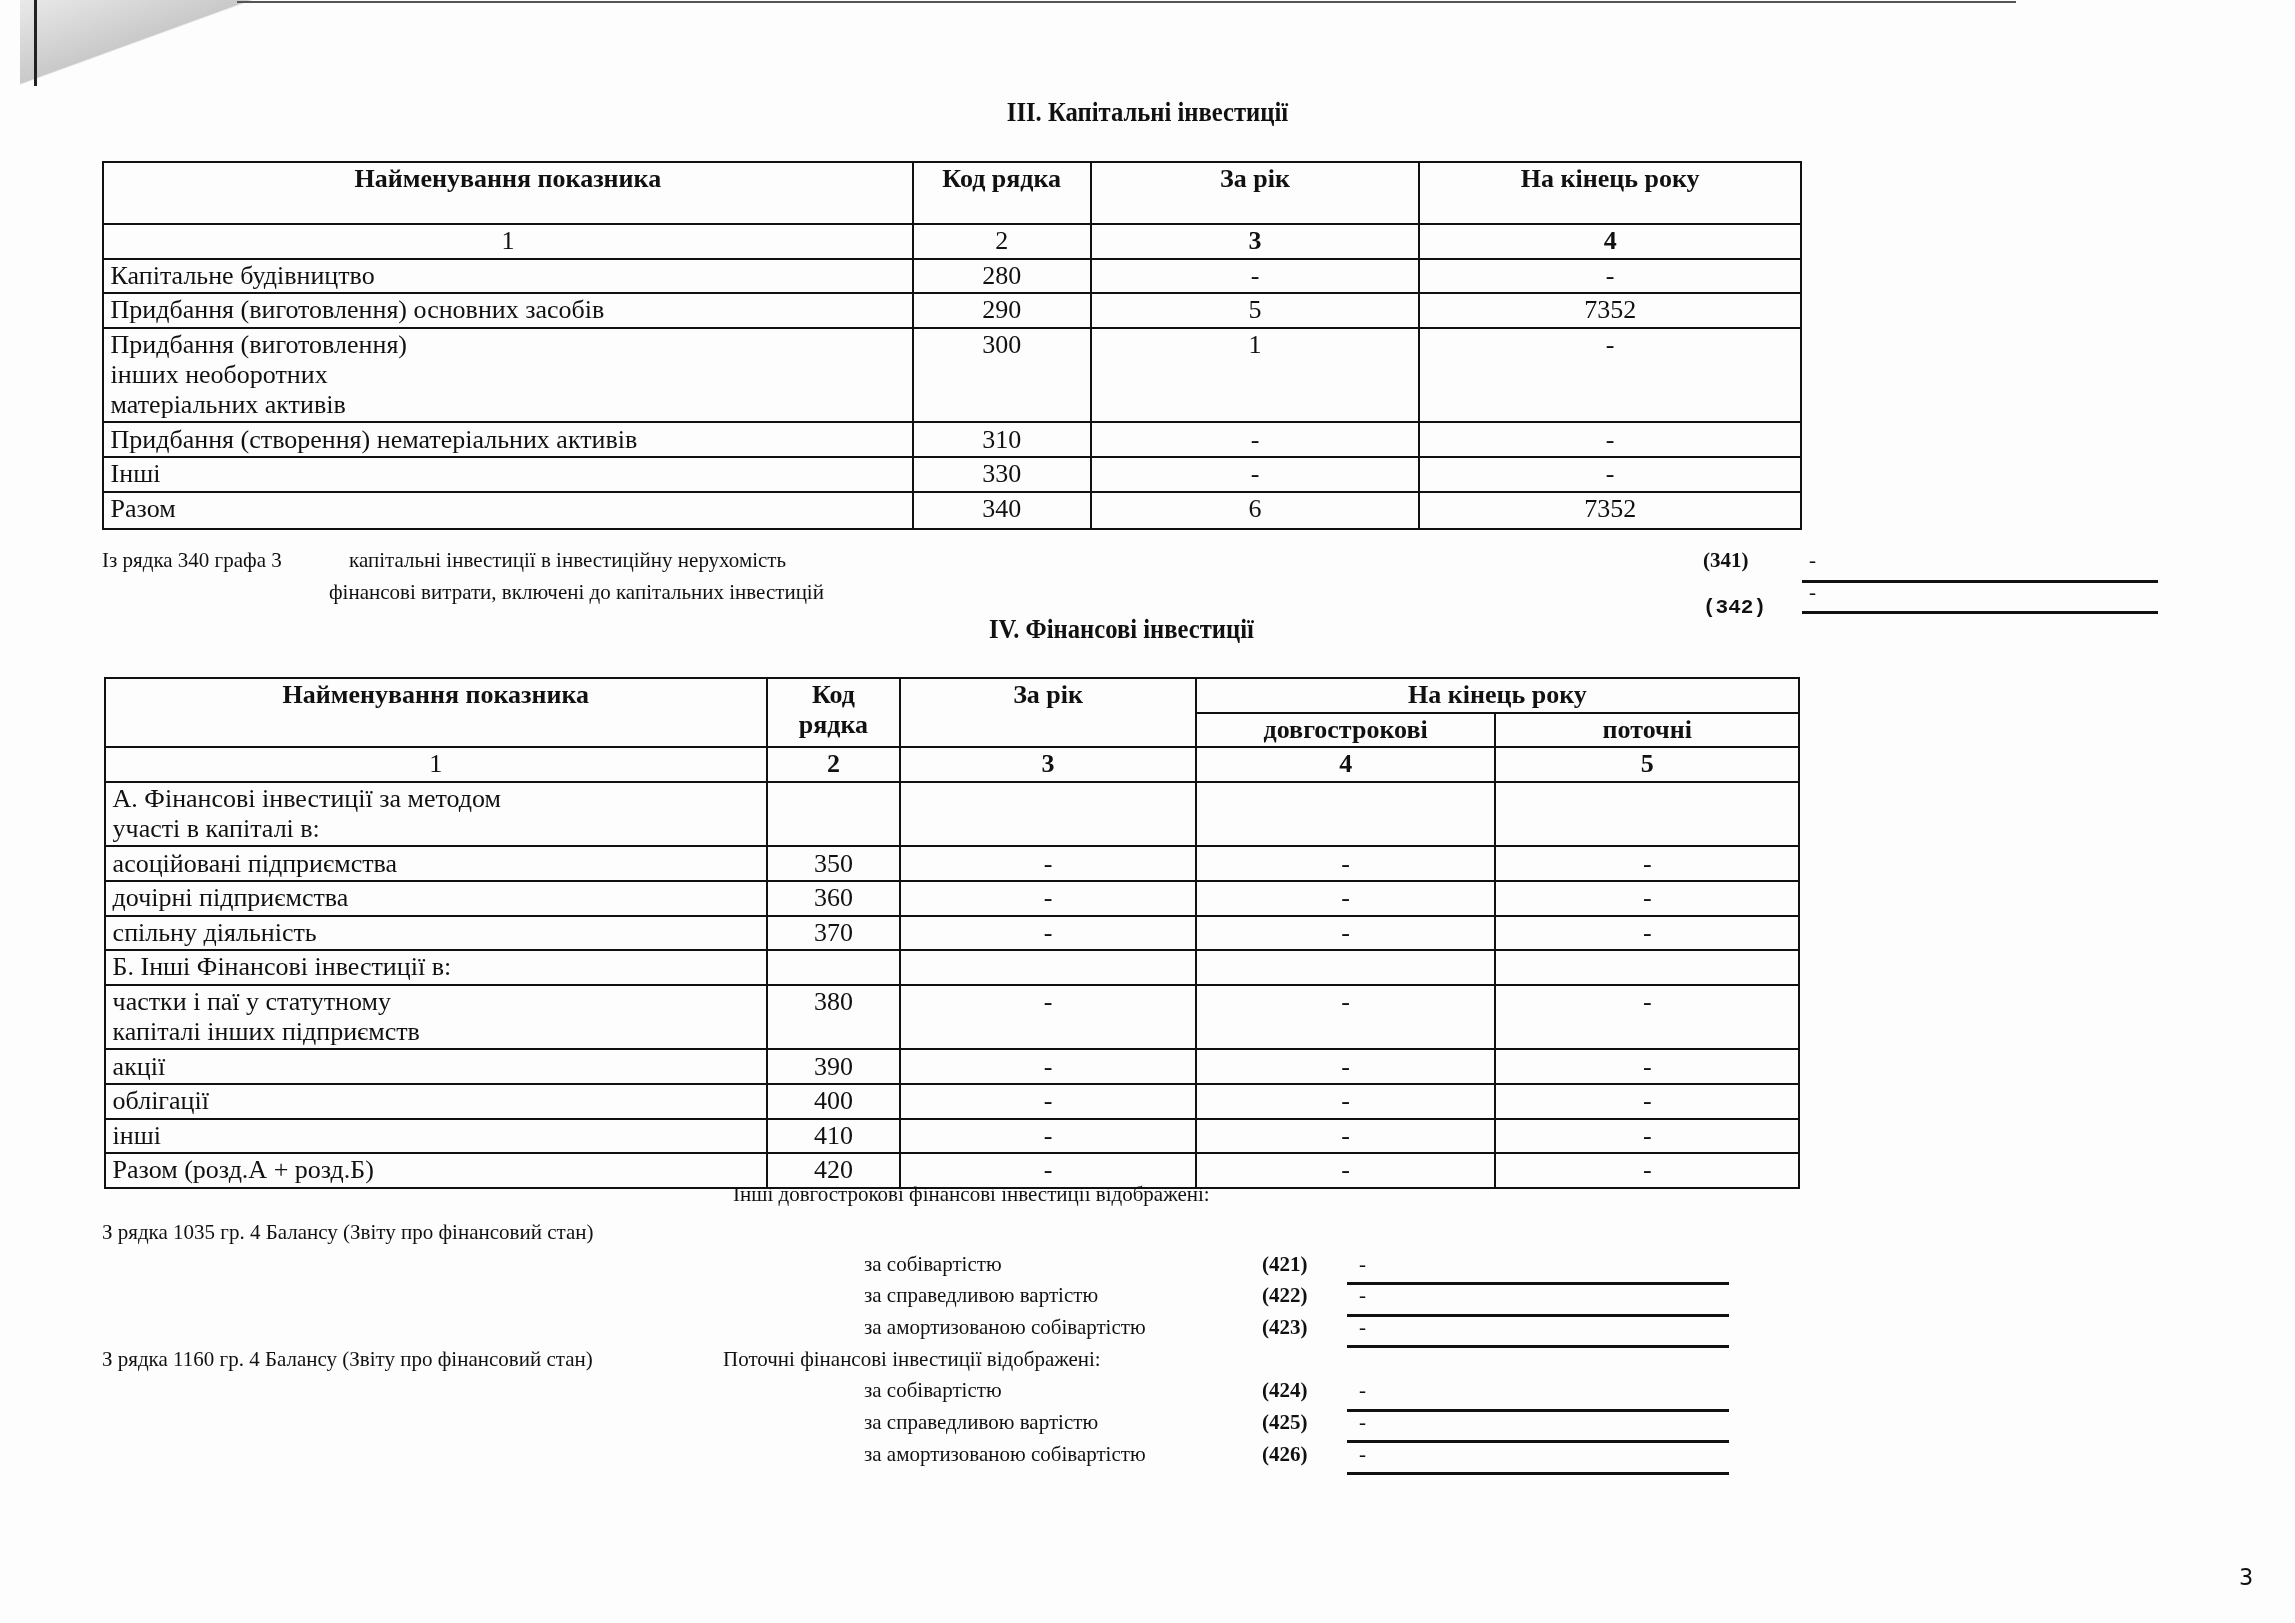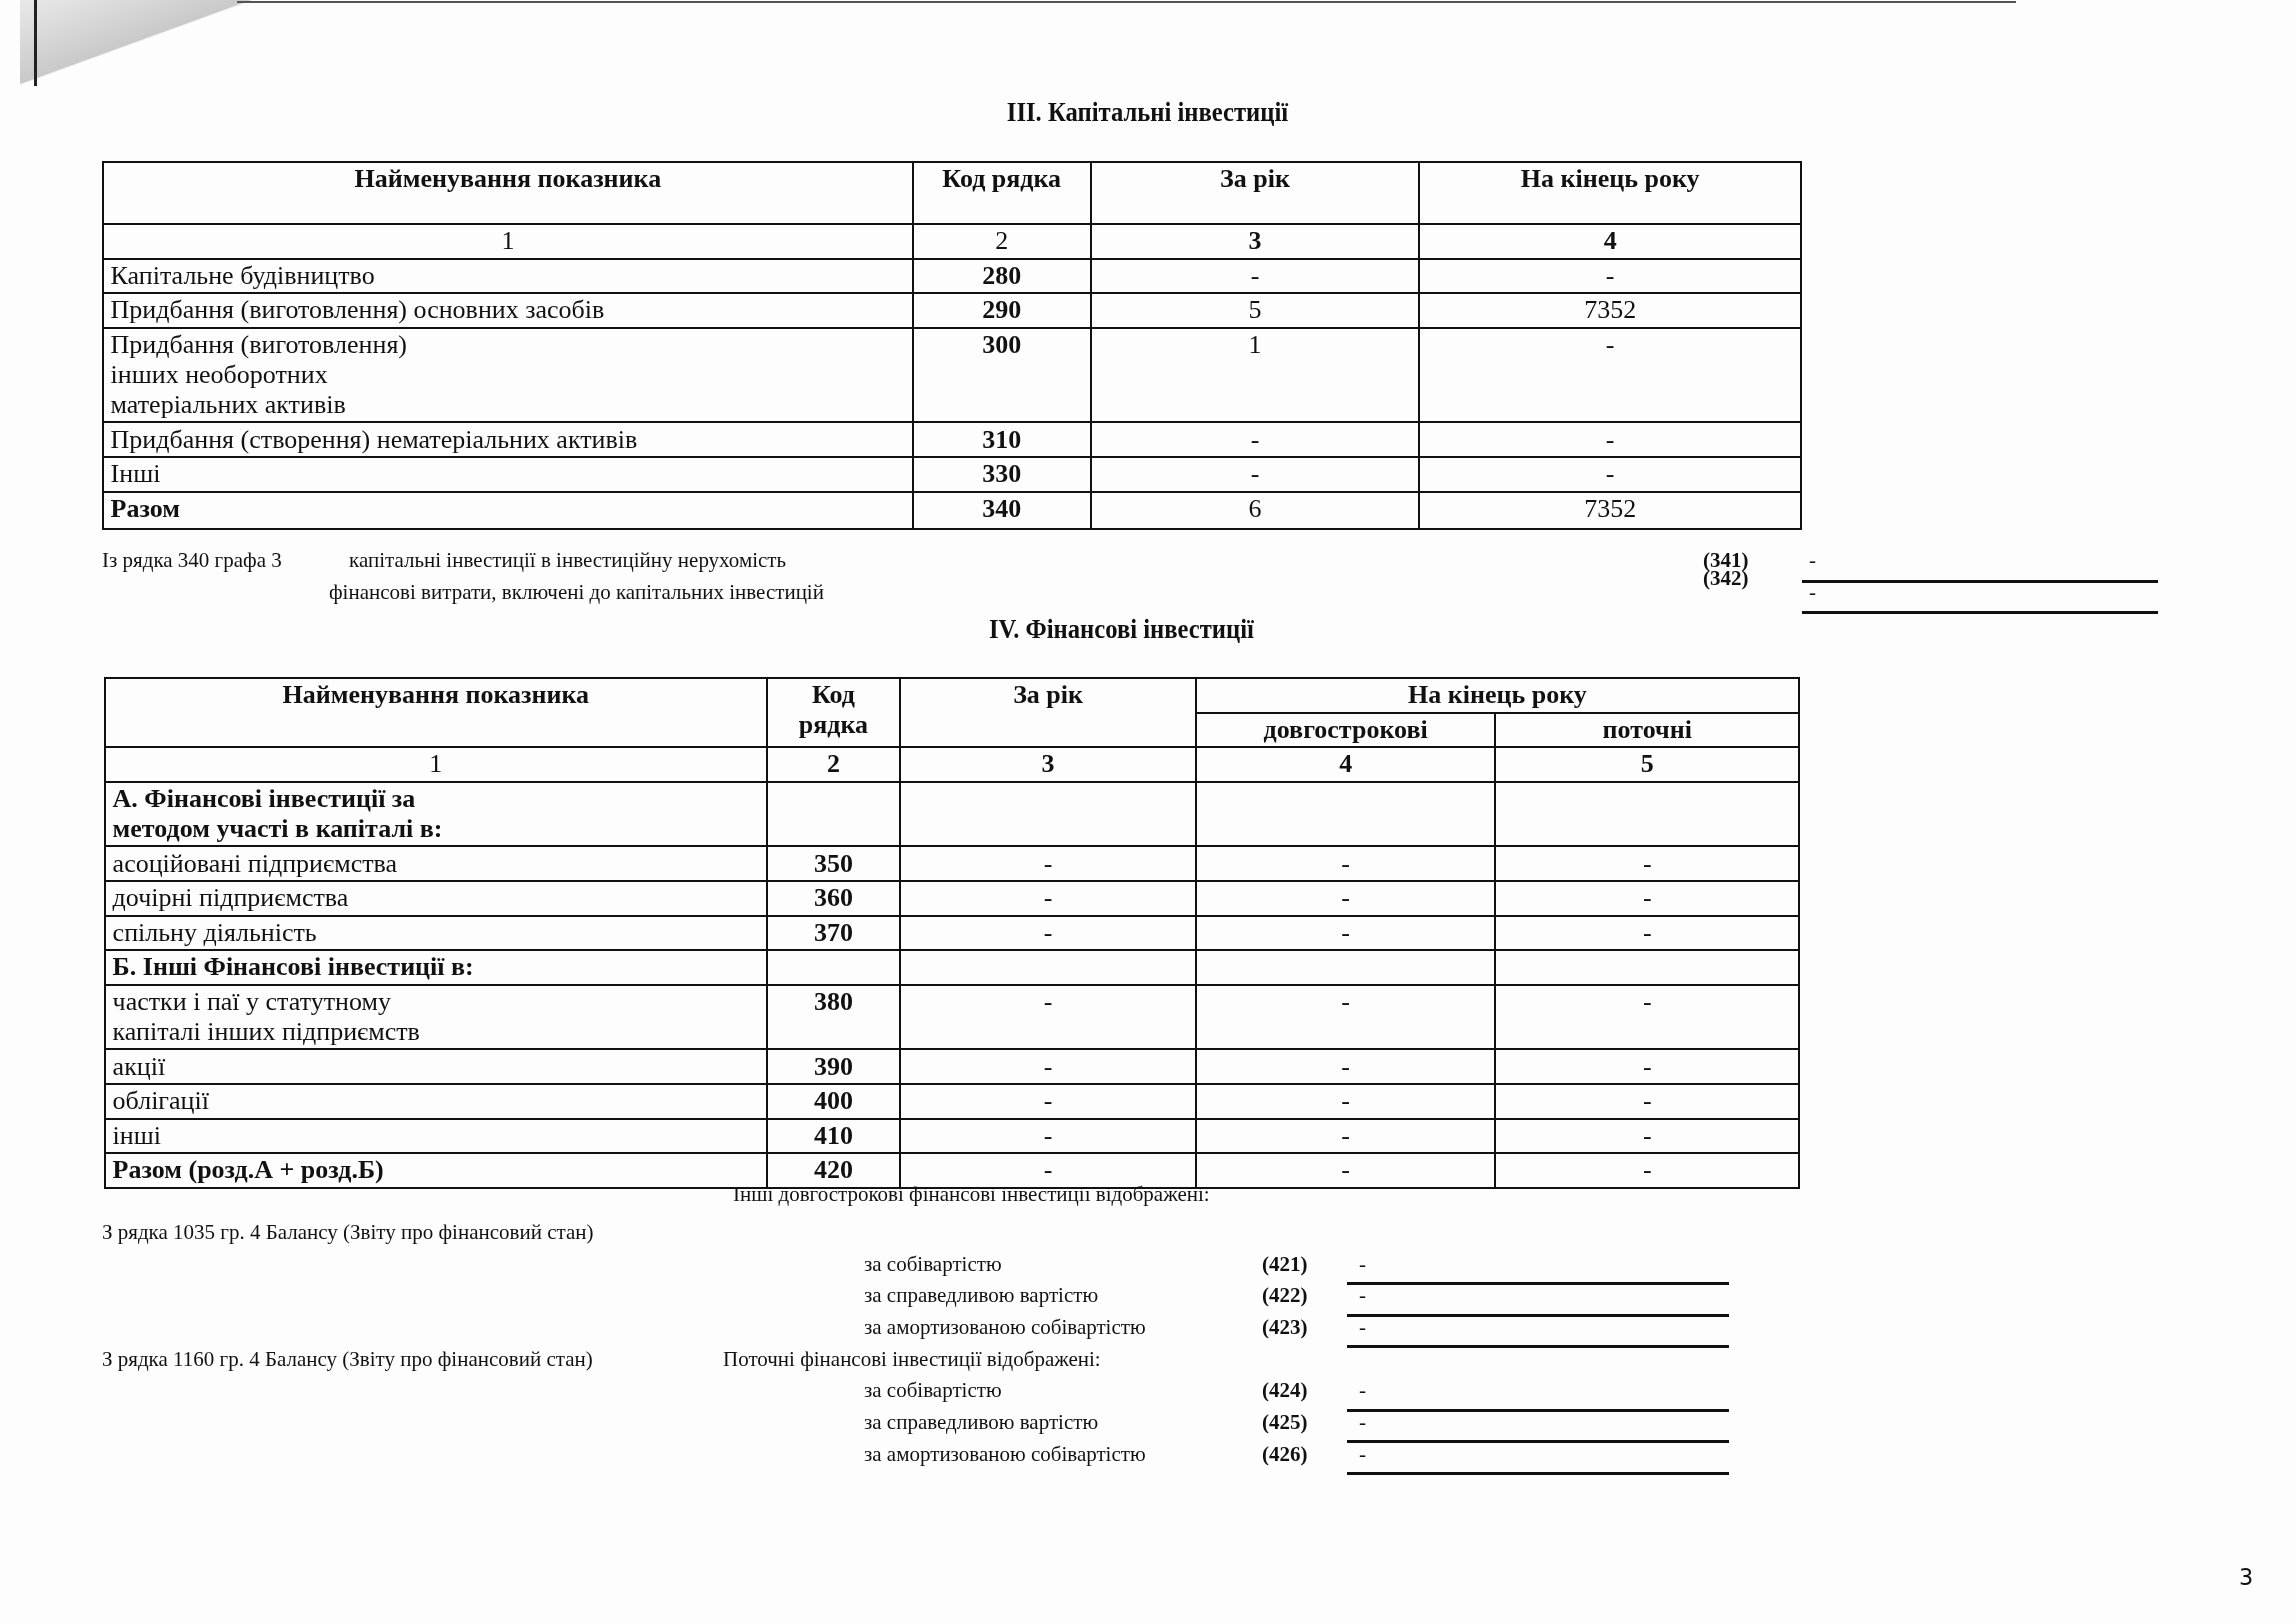--- a/index.html
+++ b/index.html
@@ -18,21 +18,21 @@
     position:absolute; left:0; width:2295px; text-align:center;
     font-weight:bold; font-size:28px; transform:scaleX(0.88);
   }
   table.grid {
     position:absolute; border-collapse:collapse; font-size:26px;
   }
   table.grid td {
     border:2.6px solid #111; padding:1.3px 6.6px; vertical-align:top; line-height:30px;
   }
   .c { text-align:center; }
-  .b { font-weight:bold; }
+  .b { font-weight:normal; }
   .hdr td { font-weight:bold; text-align:center; }
   .line-row { position:absolute; font-size:21px; white-space:nowrap; }
   .uline { position:absolute; height:2.6px; background:#111; }
   .page-num { position:absolute; left:2239px; top:1564px; font-family:"DejaVu Sans",sans-serif; font-size:22.4px; }
 </style>
 </head>
 <body>
 
 <div class="scan-corner"></div>
 <div class="scan-edge"></div>
@@ -99,21 +99,21 @@
 </tbody>
   </table>
 
 <div class="line-row" style="left:102px; top:548px;">Із рядка 340  графа 3</div>
 <div class="line-row" style="left:349px; top:548px;">капітальні інвестиції в інвестиційну нерухомість</div>
 <div class="line-row b" style="left:1703px; top:548px; font-weight:bold;text-align:center;">(341)</div>
 <div class="line-row" style="left:1809px; top:548px;">-</div>
 <div class="uline" style="left:1802px; top:580px; width:356px;"></div>
 
 <div class="line-row" style="left:329px; top:580px;">фінансові витрати, включені до капітальних інвестицій</div>
-<div class="line-row" style="left:1703px; top:566px; font-weight:bold;">(342)</div>
+<div class="line-row" style="left:1703px; top:596px; font-weight:bold;font-family:Liberation Mono, monospace;">(342)</div>
 <div class="line-row" style="left:1809px; top:580px;">-</div>
 <div class="uline" style="left:1802px; top:611px; width:356px;"></div>
 
 <div class="title" style="top:613px; left:-26px;">IV. Фінансові інвестиції</div>
 
 <table class="grid" style="left:104px; top:677px; width:1696px;">
   <colgroup>
       <col style="width:662px">
       <col style="width:134px">
       <col style="width:296px">

